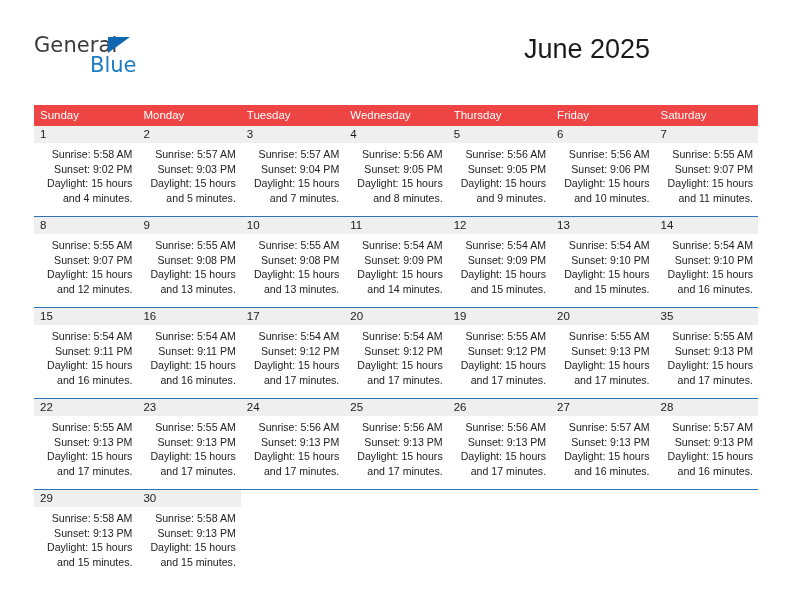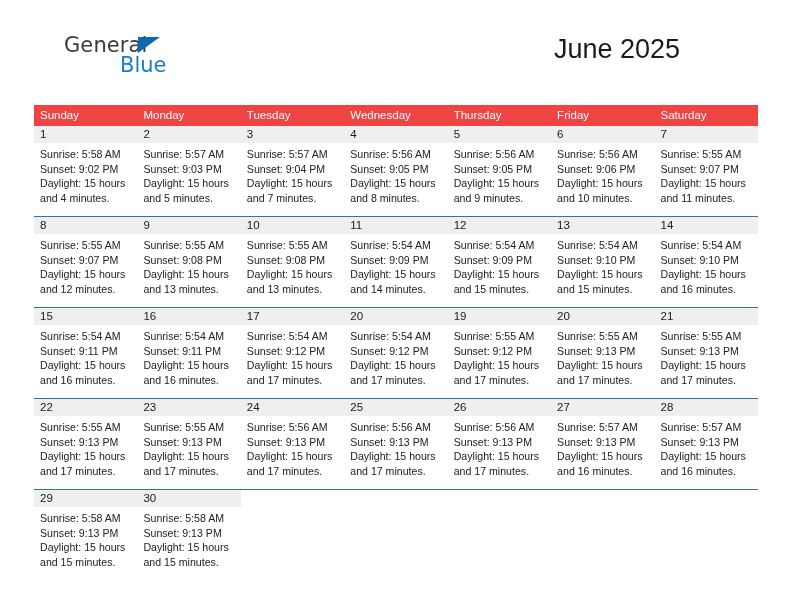--- a/index.html
+++ b/index.html
@@ -21,21 +21,20 @@
     box-sizing: border-box;
   }
 
   
   .top {
     position: absolute;
     left: 0;
     top: 0;
     width: 684px;
     height: 100px;
-    margin-left: 30px;
   }
   .logo {
     position: absolute;
     left: 34px;
     top: 34px;
     width: 180px;
     height: 50px;
   }
   .logo-general {
     position: absolute;
@@ -128,20 +127,21 @@
     color: #1a1a1a;
   }
   .cell.empty .daynum-band {
     background: transparent;
   }
   .lines {
     padding: 4px 5px 0 6px;
     font-size: 10.6px;
     line-height: 14.6px;
     color: #222222;
+    text-align: right;
   }
   .lines div {
     white-space: nowrap;
   }
 </style>
 </head>
 <body>
 
 <div class="page">
 
@@ -392,21 +392,21 @@
               <div class="lines">
                 <div>Sunrise: 5:55 AM</div>
                 <div>Sunset: 9:13 PM</div>
                 <div>Daylight: 15 hours</div>
                 <div>and 17 minutes.</div>
               </div>
             </div>
           </td>
         <td>
             <div class="cell">
-              <div class="daynum-band">21</div>
+              <div class="daynum-band">35</div>
               <div class="lines">
                 <div>Sunrise: 5:55 AM</div>
                 <div>Sunset: 9:13 PM</div>
                 <div>Daylight: 15 hours</div>
                 <div>and 17 minutes.</div>
               </div>
             </div>
           </td>
       </tr>
 

